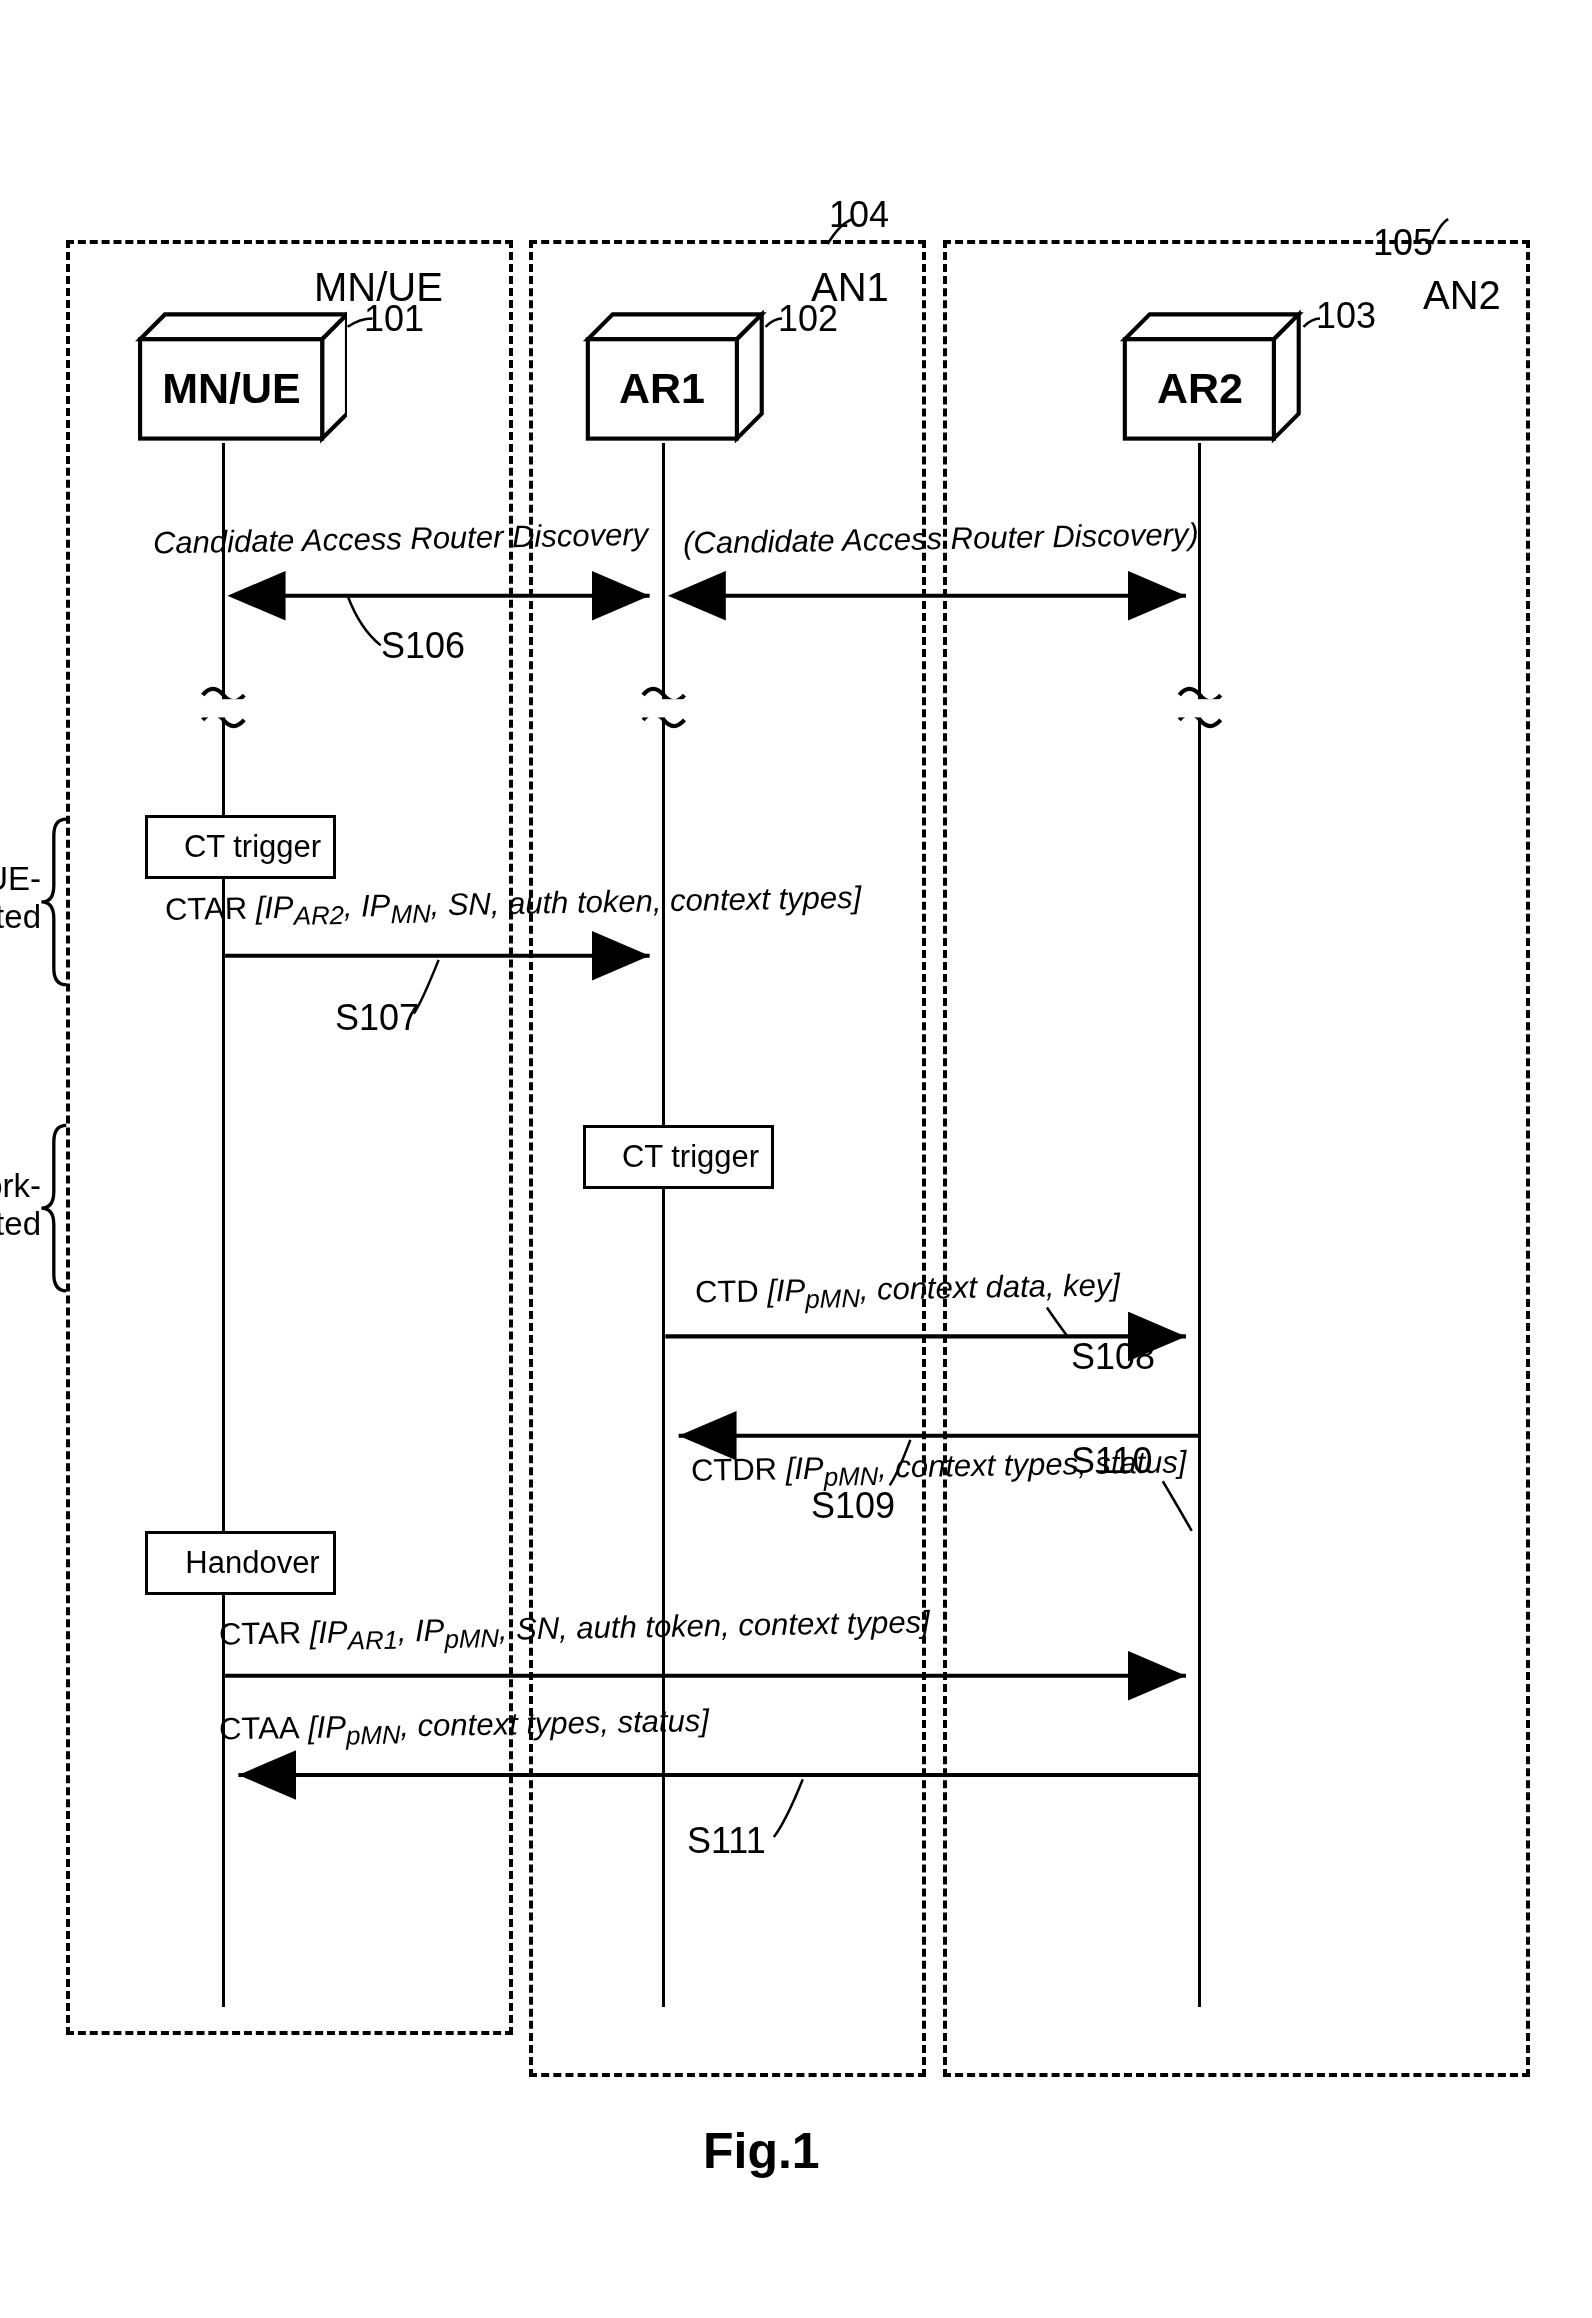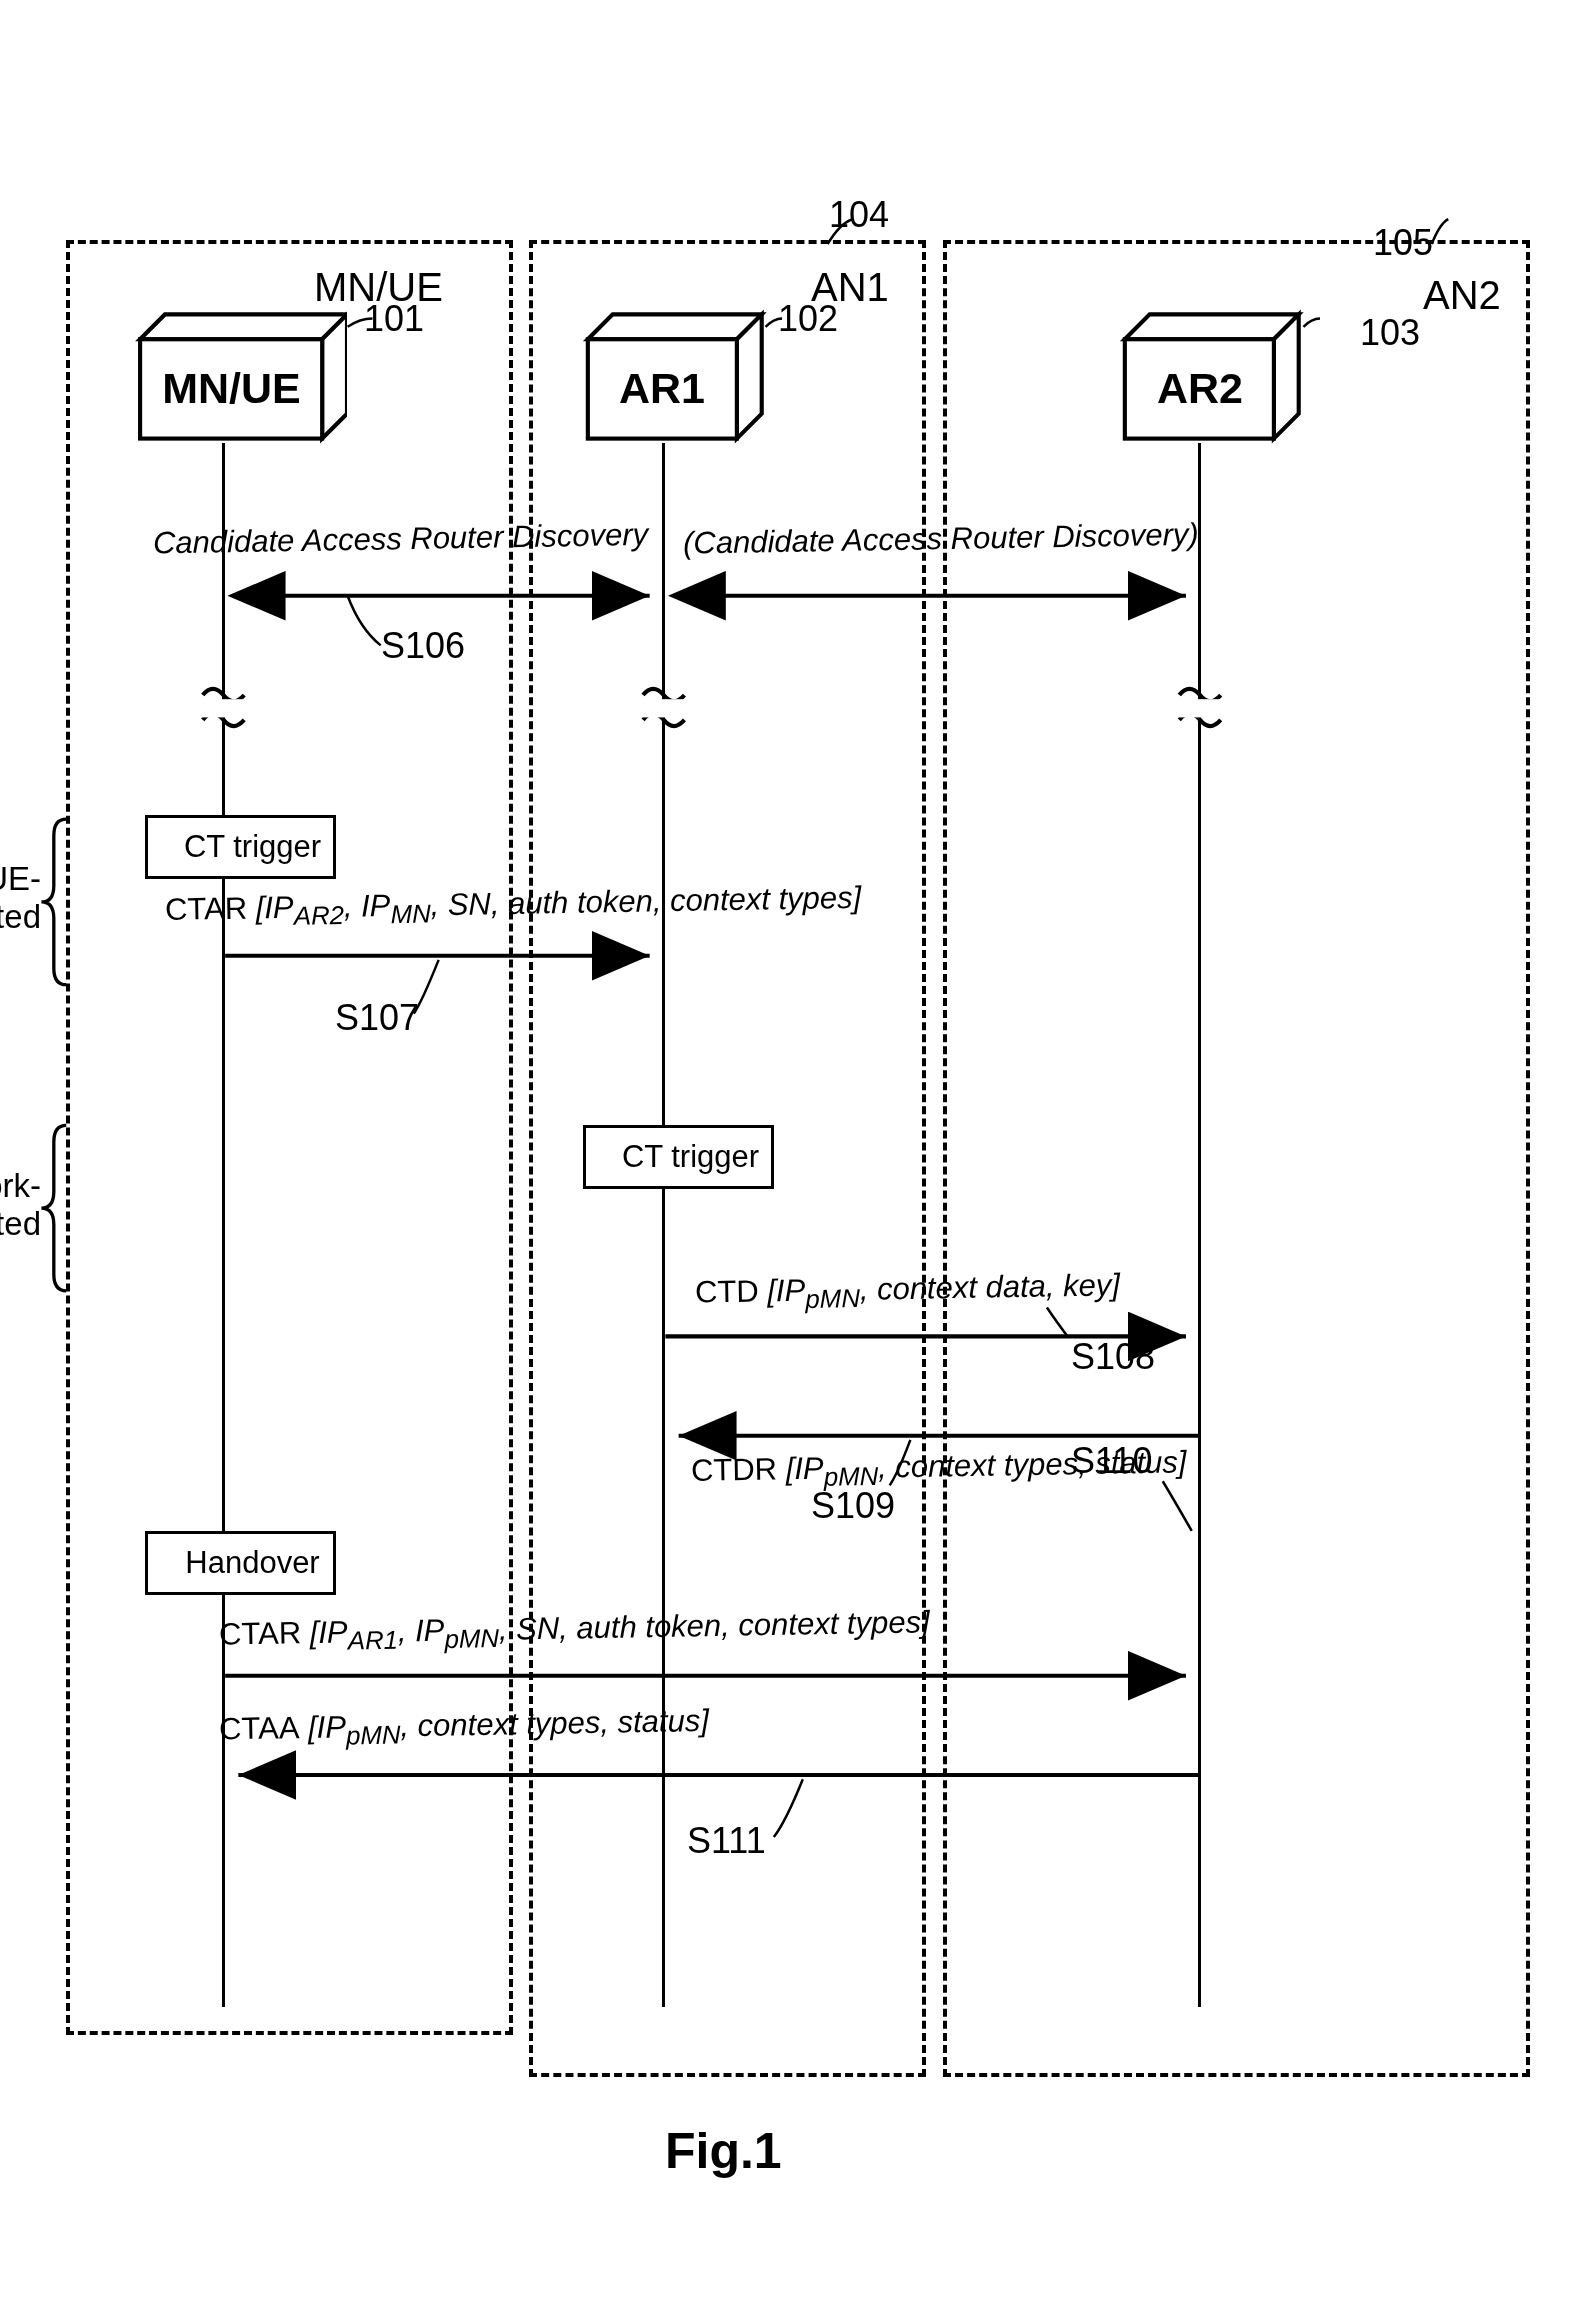--- a/index.html
+++ b/index.html
@@ -106,21 +106,21 @@
   </svg>
   <div class="node-label" style="left:563px; top:331px; width:132px;">AR1</div>
   <div class="step-label" style="left:745px; top:265px;">102</div>
 
   <svg class="router-3d" style="left:1067px; top:273px;" width="207" height="141" viewBox="0 0 250 170">
     <polygon points="30,40 210,40 240,10 60,10" fill="#fff" stroke="#000" stroke-width="5"></polygon>
     <polygon points="210,40 240,10 240,130 210,160" fill="#fff" stroke="#000" stroke-width="5"></polygon>
     <rect x="30" y="40" width="180" height="120" fill="#fff" stroke="#000" stroke-width="5"></rect>
   </svg>
   <div class="node-label" style="left:1101px; top:331px; width:132px;">AR2</div>
-  <div class="step-label" style="left:1283px; top:279px;margin-left:44px;">103</div>
+  <div class="step-label" style="left:1283px; top:262px;">103</div>
 
   <svg width="1523" height="2251" viewBox="0 0 1840 2720">
 
     <path d="M 380 355 Q 395 345 410 345" fill="none" stroke="#000" stroke-width="3"></path>
 
     <path d="M 885 355 Q 895 345 905 345" fill="none" stroke="#000" stroke-width="3"></path>
 
     <path d="M 1535 355 Q 1545 345 1555 345" fill="none" stroke="#000" stroke-width="3"></path>
 
     <path d="M 960 255 Q 975 230 990 225" fill="none" stroke="#000" stroke-width="3"></path>
@@ -222,16 +222,16 @@
   <svg width="1523" height="2251" viewBox="0 0 1840 2720">
     <path d="M 35 950 q -15 0 -15 20 l 0 60 q 0 20 -15 20 q 15 0 15 20 l 0 60 q 0 20 15 20" fill="none" stroke="#000" stroke-width="4" transform="translate(5,0)"></path>
     <path d="M 35 1320 q -15 0 -15 20 l 0 60 q 0 20 -15 20 q 15 0 15 20 l 0 60 q 0 20 15 20" fill="none" stroke="#000" stroke-width="4" transform="translate(5,0)"></path>
   </svg>
 
   <div class="side-label" style="left:-149px; top:827px; width:157px; white-space:pre-line;">UE-
 initiated</div>
   <div class="side-label" style="left:-149px; top:1134px; width:157px; white-space:pre-line;">Network-
 initiated</div>
 
-  <div class="fig-label" style="left:632px; top:2089px;text-align:center;">Fig.1</div>
+  <div class="fig-label" style="left:670px; top:2089px;text-align:center;">Fig.1</div>
 
 </div>
 
 
 </body></html>

